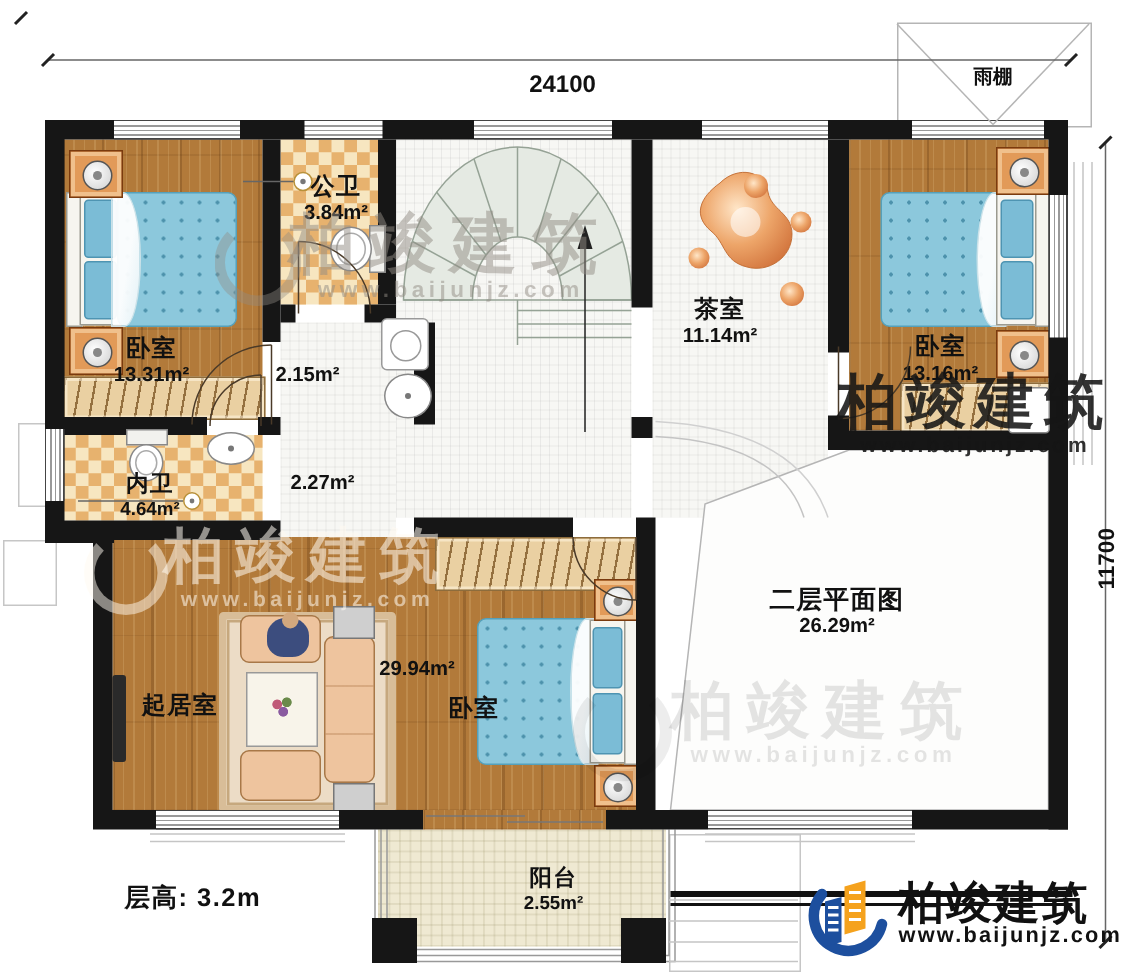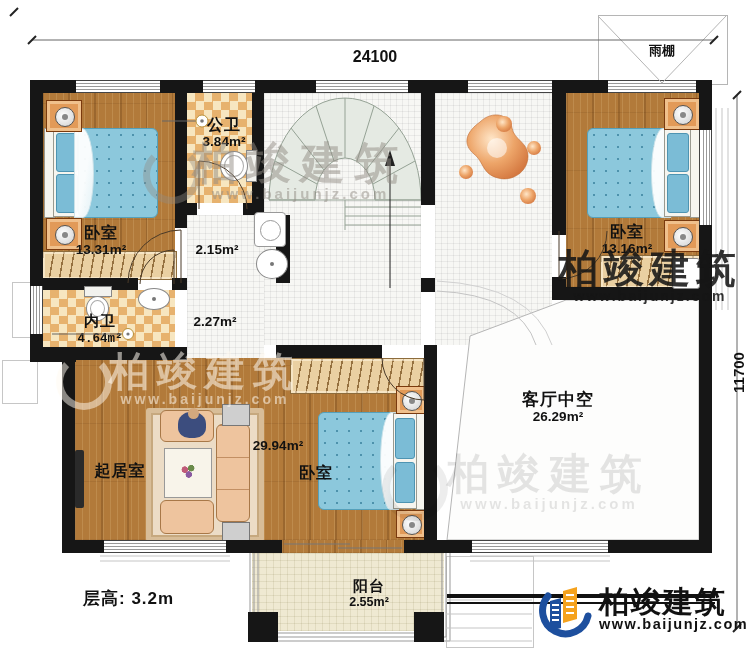--- a/index.html
+++ b/index.html
@@ -312,45 +312,49 @@
   </svg>
 
   <div class="rlabel" style="left:56px;top:224px;width:90px;">
     <span class="nm">卧室</span>
     <span class="ar">13.31m²</span>
   </div>
   <div class="rlabel" style="left:190px;top:116px;width:68px;">
     <span class="nm">公卫</span>
     <span class="ar">3.84m²</span>
   </div>
-  <div class="rlabel" style="left:188px;top:242px;width:58px;text-align:center;">
+  <div class="rlabel" style="left:176px;top:242px;width:58px;text-align:center;">
     <span class="ar">2.15m²</span>
   </div>
   <div class="rlabel" style="left:186px;top:314px;width:58px;">
     <span class="ar">2.27m²</span>
+  </div>
+  <div class="rlabel" style="left:445px;top:198px;width:70px;">
+    <span class="nm">茶室</span>
+    <span class="ar">11.14m²</span>
   </div>
   <div class="rlabel" style="left:584px;top:223px;width:86px;">
     <span class="nm">卧室</span>
     <span class="ar">13.16m²</span>
   </div>
-  <div class="rlabel" style="left:64px;top:315px;width:72px;font-family:Liberation Mono, monospace;">
+  <div class="rlabel" style="left:64px;top:315px;width:72px;">
     <span class="nm" style="font-size:15px;">内卫</span>
     <span class="ar" style="font-size:12.5px;">4.64m²</span>
   </div>
   <div class="rlabel" style="left:78px;top:462px;width:84px;">
     <span class="nm">起居室</span>
   </div>
   <div class="rlabel" style="left:246px;top:438px;width:64px;">
     <span class="ar">29.94m²</span>
   </div>
   <div class="rlabel" style="left:292px;top:464px;width:48px;">
     <span class="nm">卧室</span>
   </div>
   <div class="rlabel" style="left:503px;top:390px;width:110px;">
-    <span class="nm" style="font-size:17px;">客厅中空</span>
+    <span class="nm" style="font-size:17px;">二层平面图</span>
     <span class="ar">26.29m²</span>
   </div>
   <div class="rlabel" style="left:338px;top:578px;width:62px;">
     <span class="nm" style="font-size:15px;">阳台</span>
     <span class="ar" style="font-size:12.5px;">2.55m²</span>
   </div>
 
   <div class="dim" style="left:330px;top:48px;width:90px;">24100</div>
   <div class="dim" style="left:700px;top:364px;width:76px;transform:rotate(-90deg);font-size:15px;">11700</div>
   <div class="dim" style="left:636px;top:42px;width:52px;font-size:13px;z-index:55;">雨棚</div>

